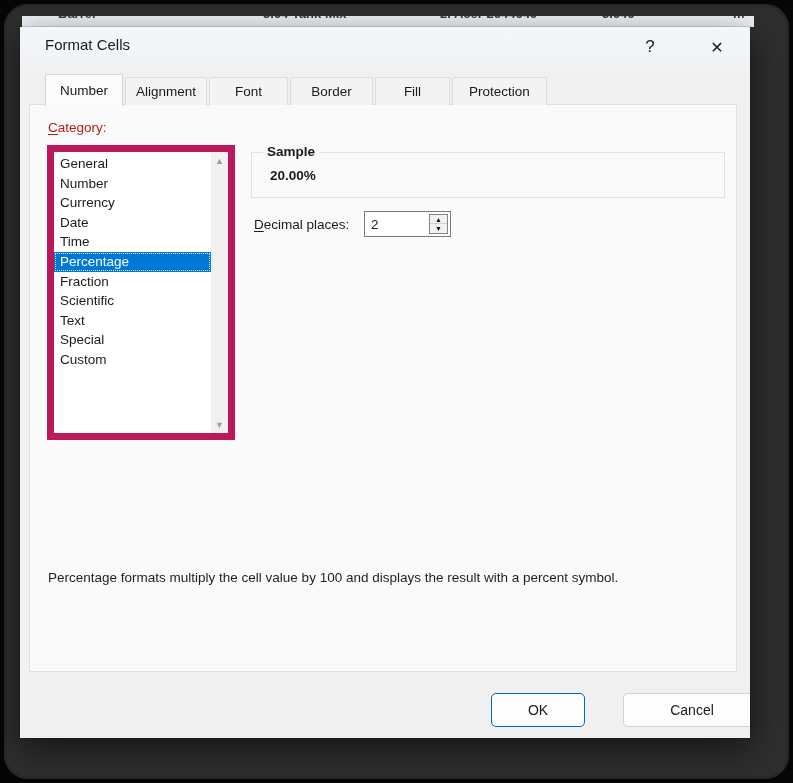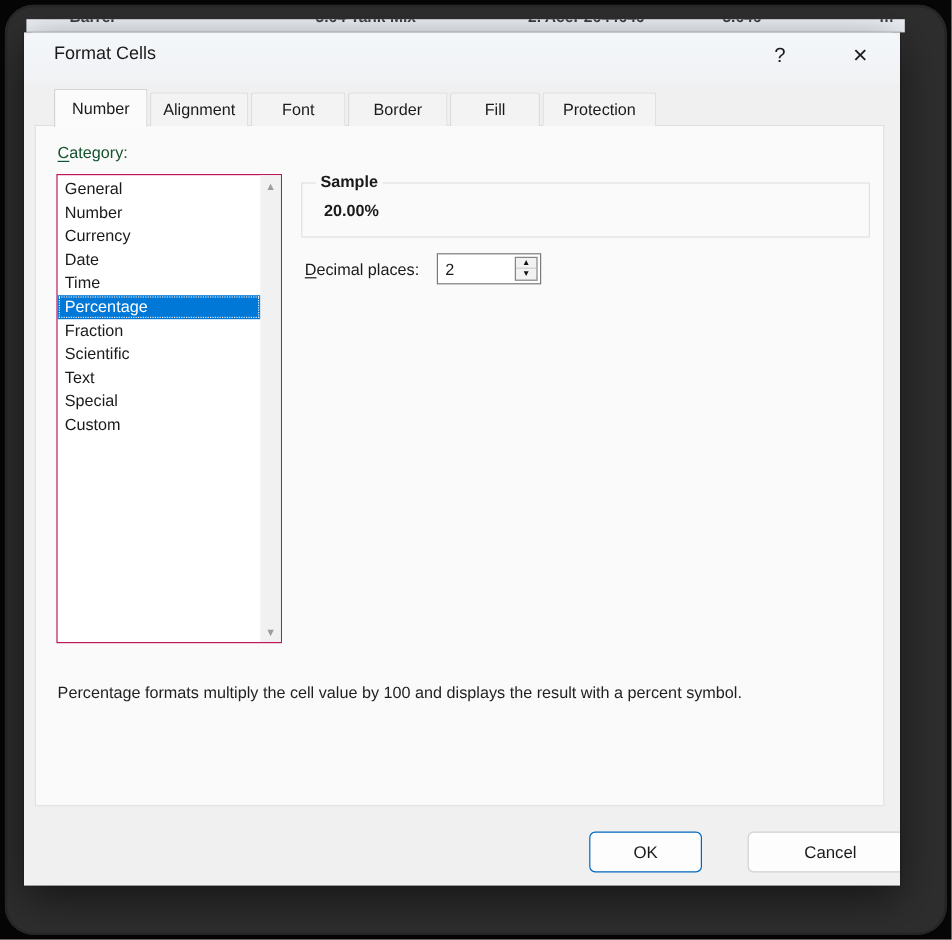--- a/index.html
+++ b/index.html
@@ -74,25 +74,25 @@
   .tab-w3{width:83px;} .tab-w4{width:75px;} .tab-w5{width:95px;}
 
   
   .tabpage {
     position:absolute; left:9px; top:77px; width:708px; height:568px;
     background:#fafafa; border:1px solid #e0e0e0; z-index:2;
   }
   .mnemonic { text-decoration:underline; text-underline-offset:2px; }
 
   .category-label {
-    position:absolute; left:18px; top:15px; font-size:13.5px; color:#14532d;
+    position:absolute; left:18px; top:15px; font-size:13.5px; color:#b91c1c;
   }
   .listbox {
-    position:absolute; left:17px; top:40px; width:188px; height:391px;
-    background:#ffffff; border:1px solid #be185d;
+    position:absolute; left:17px; top:40px; width:188px; height:295px;
+    background:#ffffff; border:7px solid #be185d;
   }
   .list-items { position:absolute; left:0; top:2px; right:17px; }
   .list-item {
     height:19.6px; line-height:19.6px; padding-left:6px;
     font-size:13.5px; color:#1a1a1a; white-space:nowrap;
   }
   .list-item.selected {
     background:#0078d7; color:#ffffff;
     outline:1px dotted #e8e8e8; outline-offset:-2px;
   }

